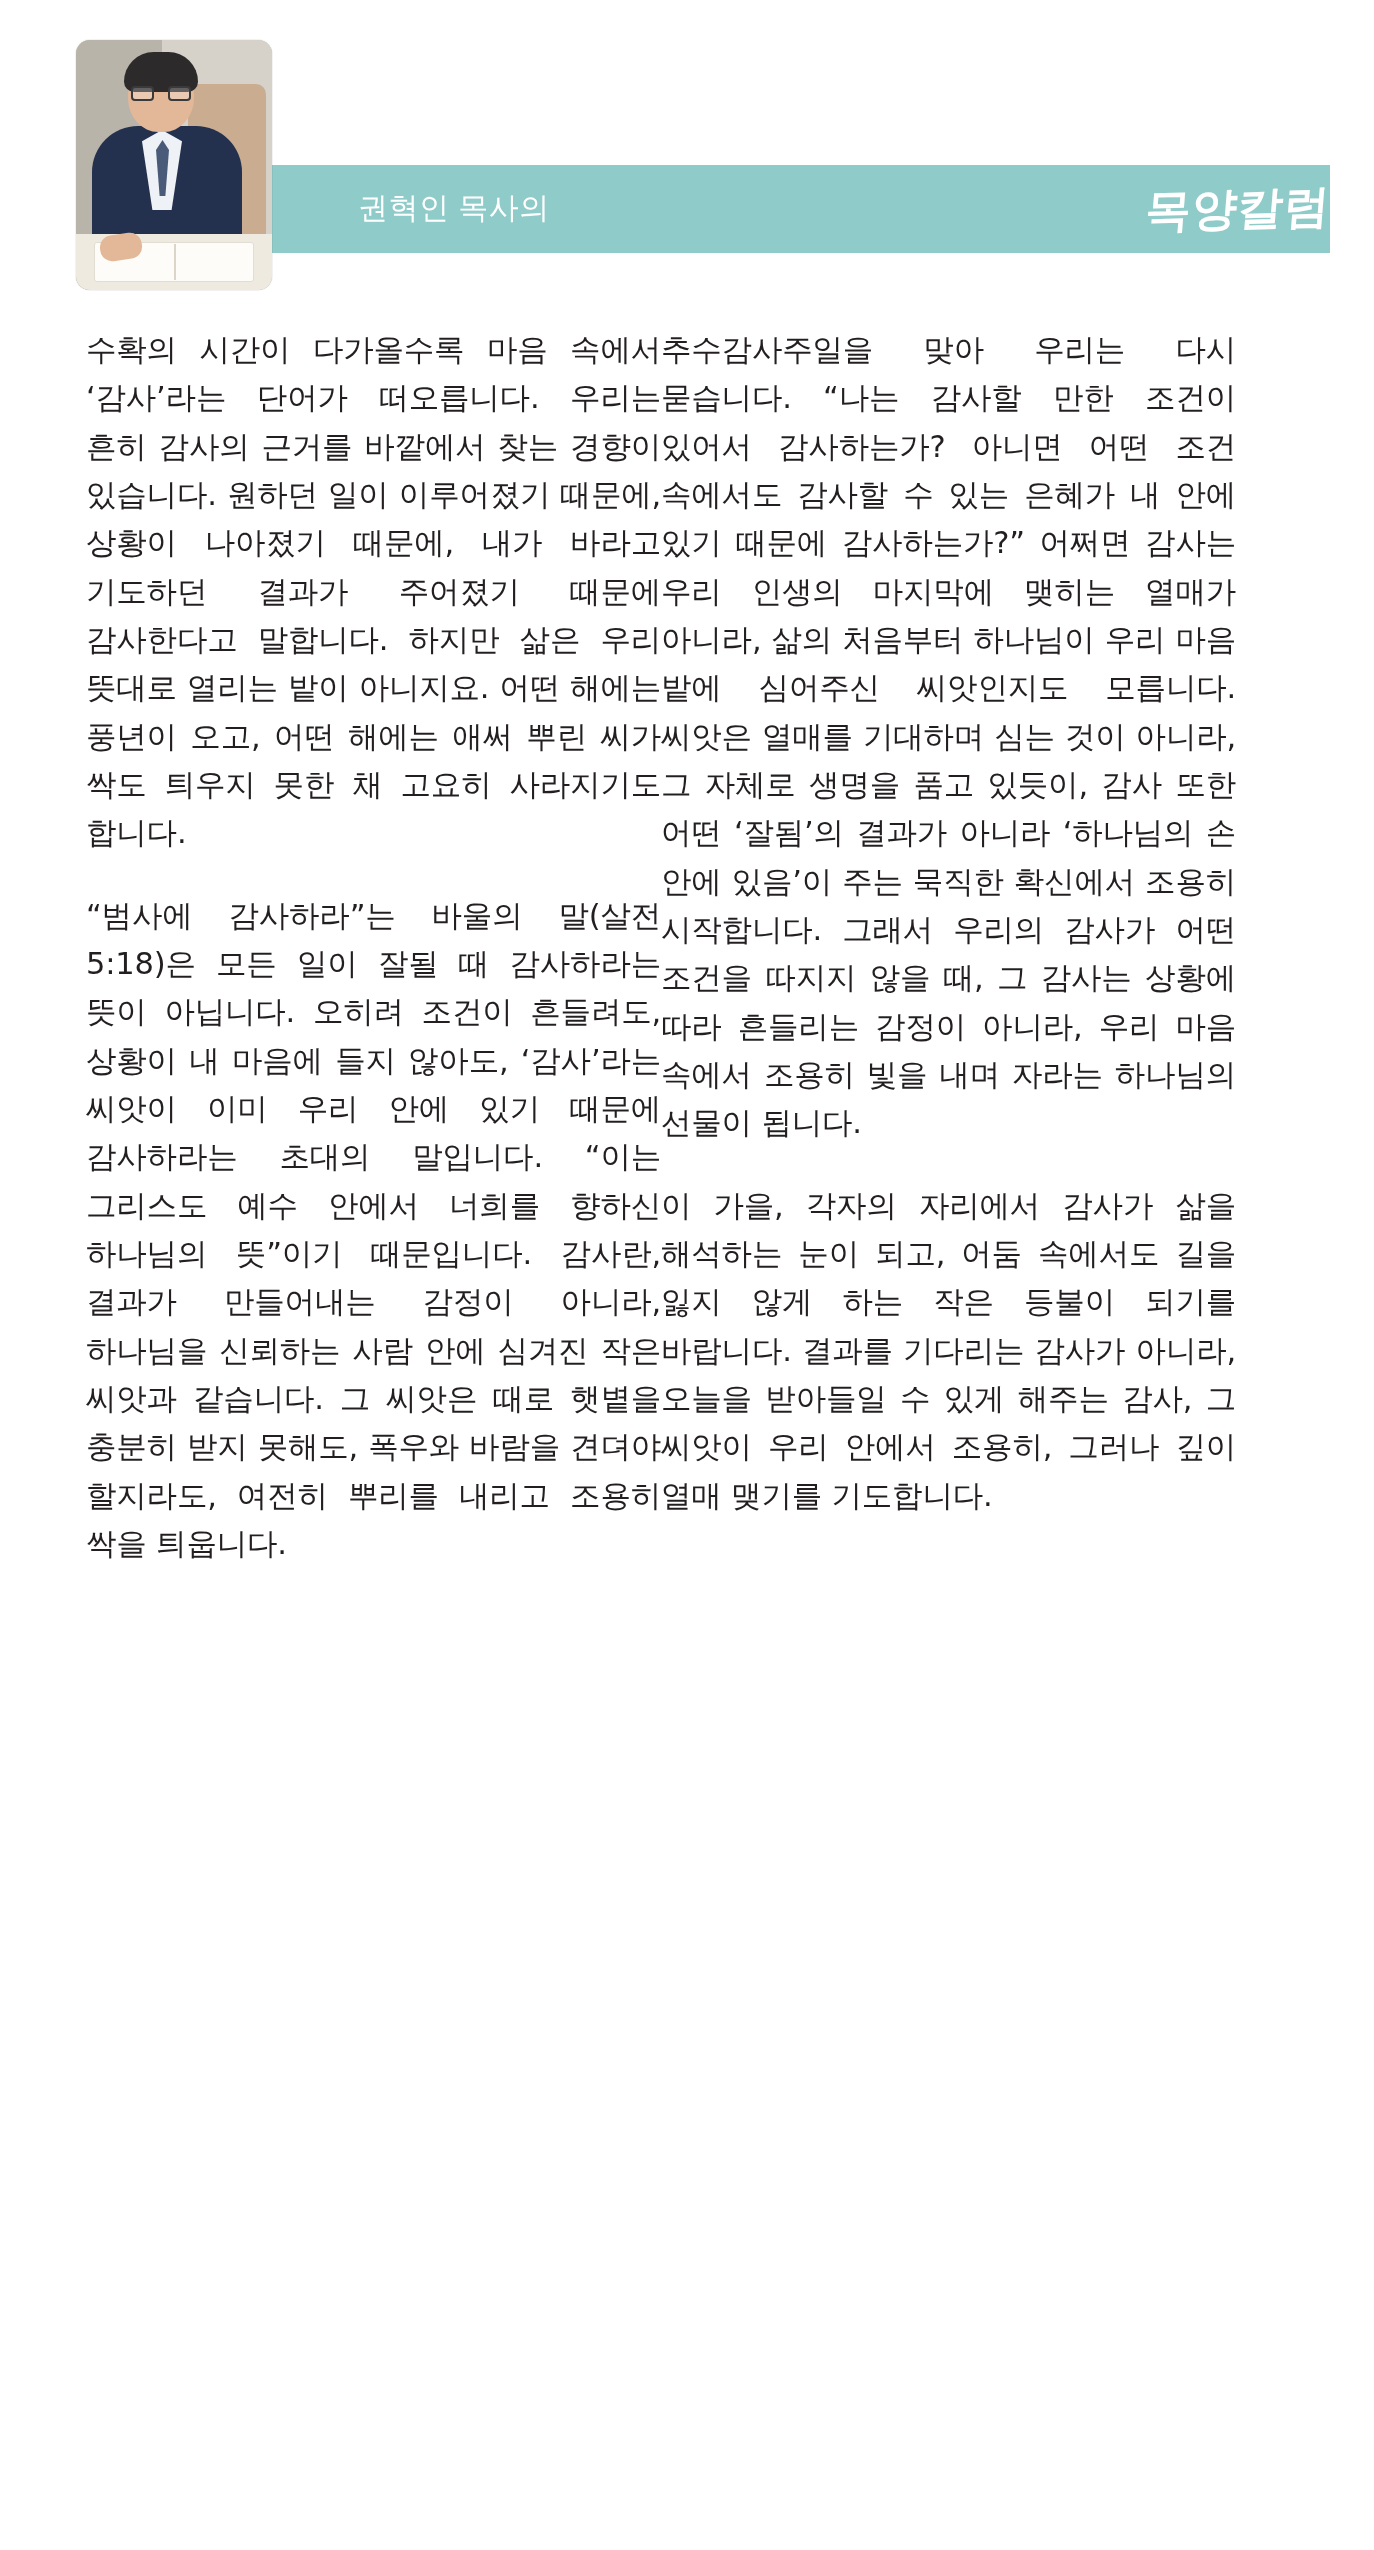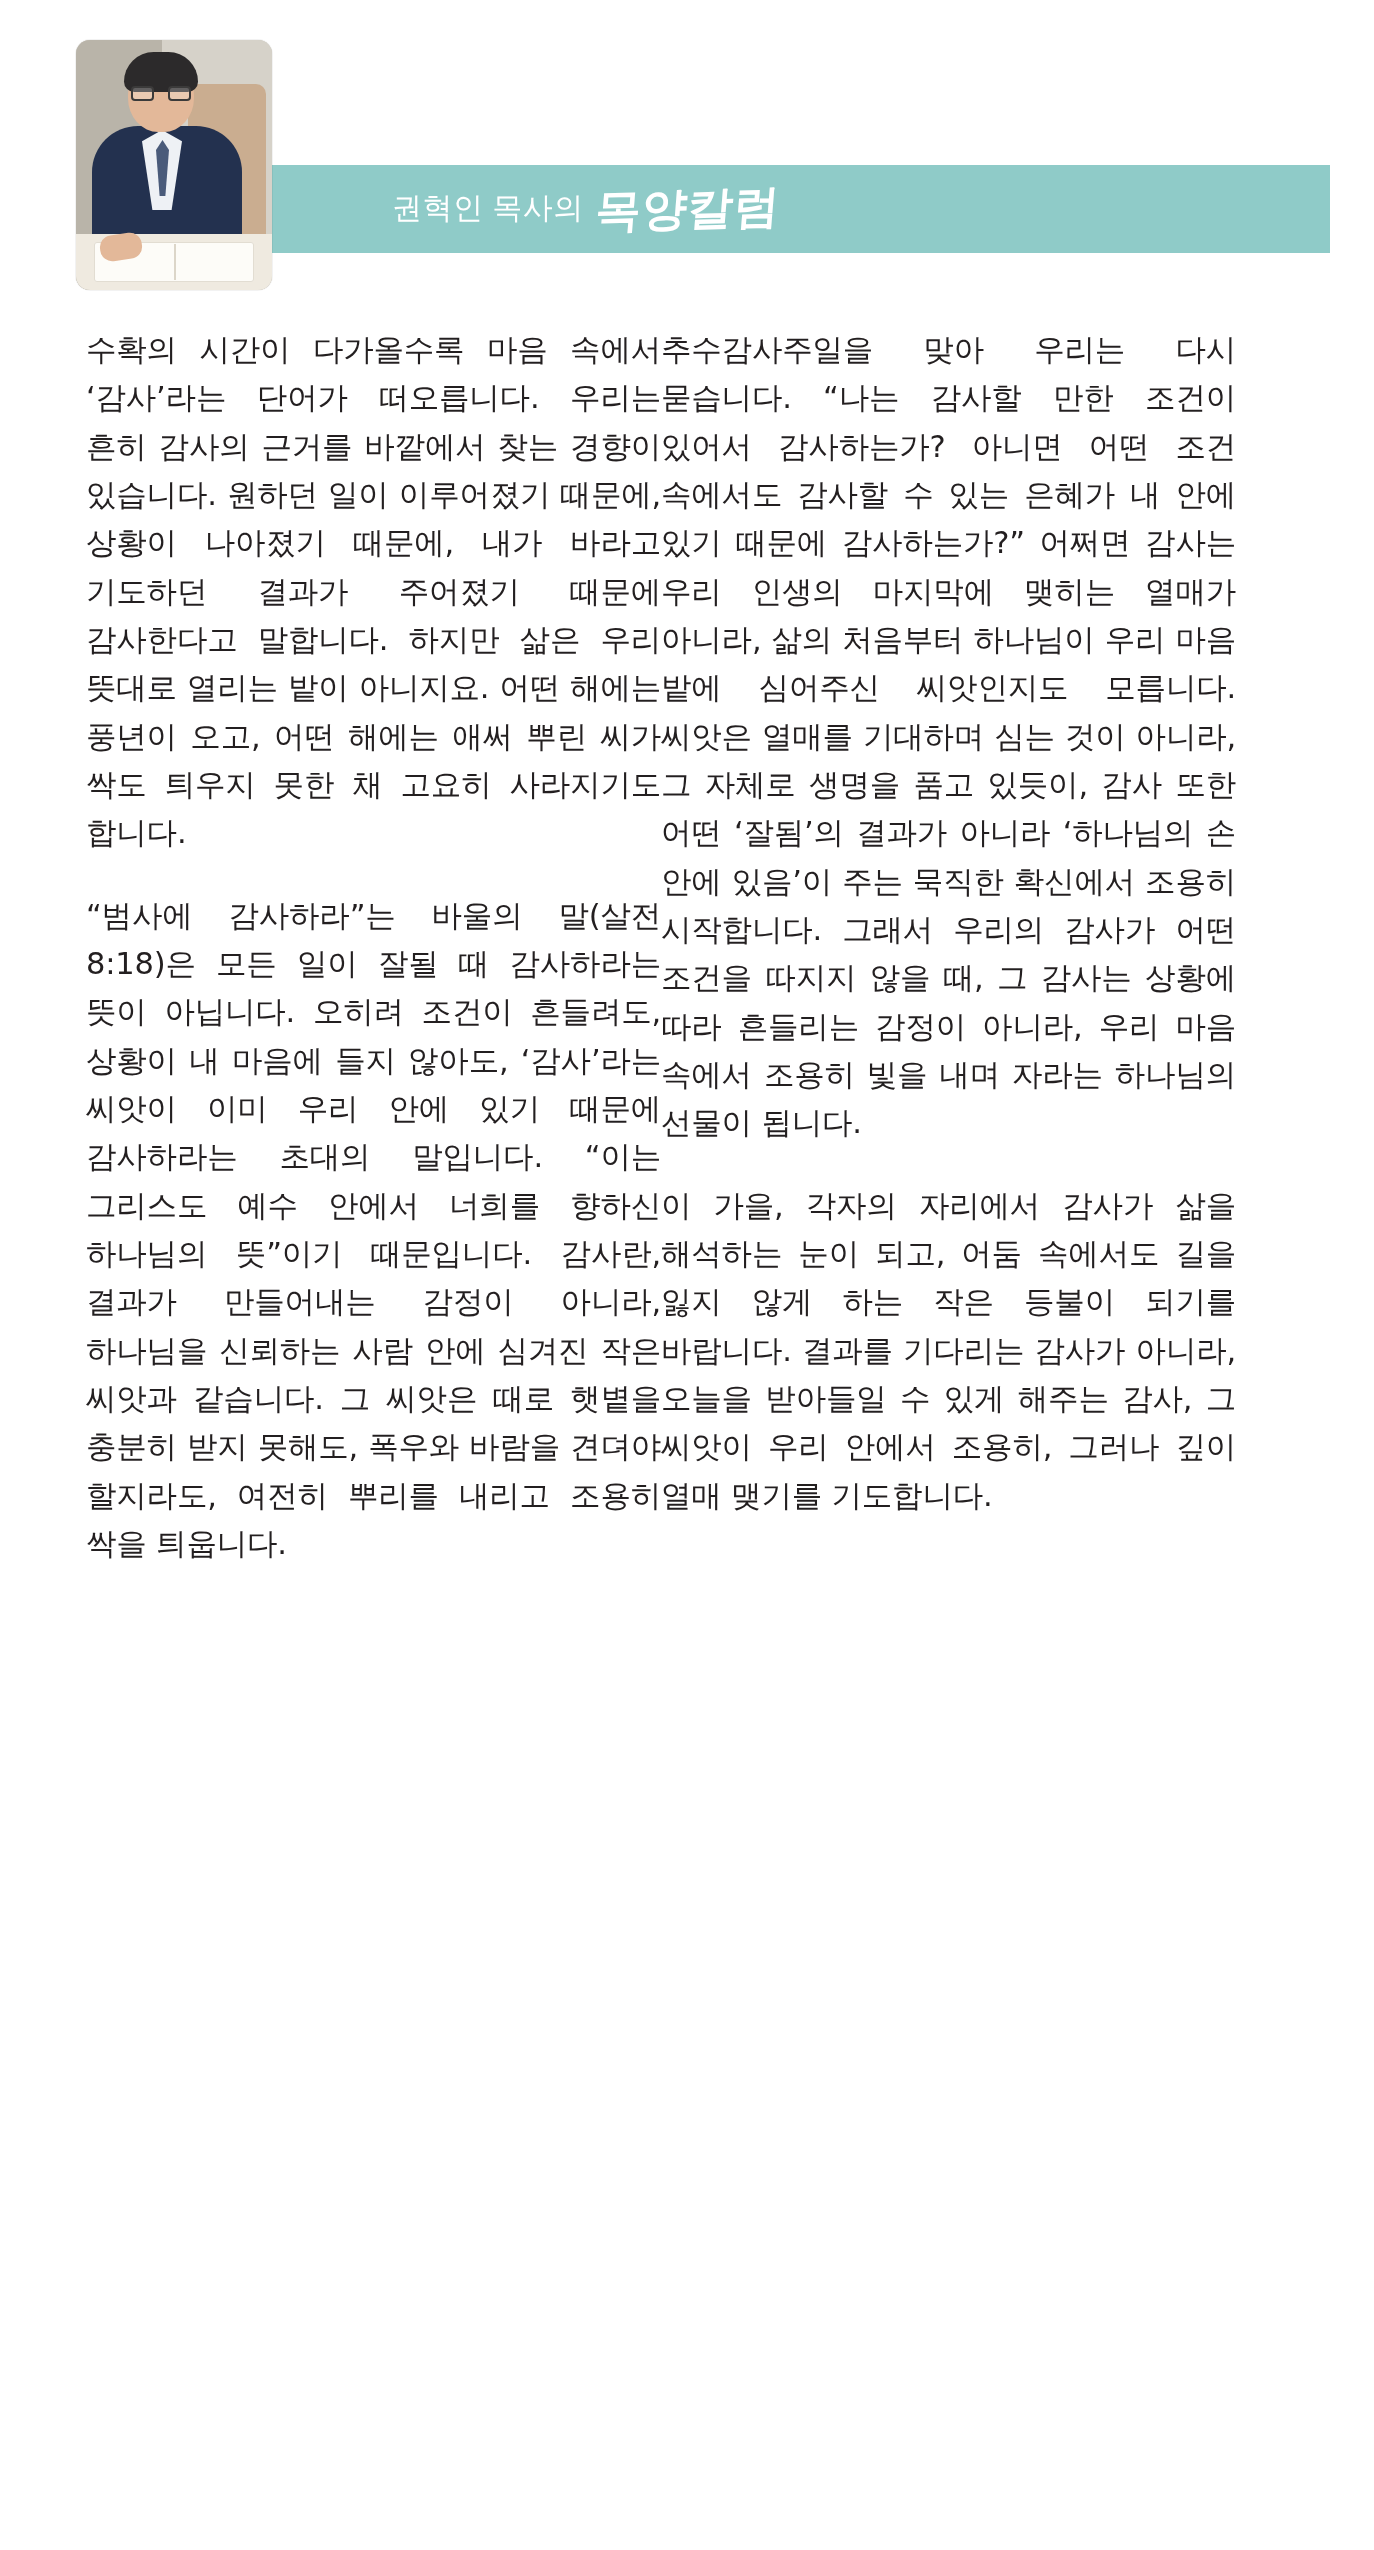--- a/index.html
+++ b/index.html
@@ -30,22 +30,22 @@
     background: #8fcbc8;
   }
   .header-title {
     position: absolute;
     left: 272px;
     top: 165px;
     width: 1058px;
     height: 88px;
     display: flex;
     align-items: center;
-    justify-content: flex-start;
-    padding-left: 120px;
+    justify-content: space-between;
+    padding-left: 86px;
     box-sizing: border-box;
     color: #ffffff;
     white-space: nowrap;
   }
   .header-title .pre {
     font-size: 30px;
     letter-spacing: 0.5px;
     font-weight: 400;
     padding-bottom: 2px;
   }
@@ -228,19 +228,19 @@
     </div>
     <div class="photo-desk"></div>
     <div class="photo-book"></div>
     <div class="photo-hand"></div>
   </div>
 </div>
 
 <div class="columns">
   <div class="col">
     <p class="para">수확의 시간이 다가올수록 마음 속에서 ‘감사’라는 단어가 떠오릅니다. 우리는 흔히 감사의 근거를 바깥에서 찾는 경향이 있습니다. 원하던 일이 이루어졌기 때문에, 상황이 나아졌기 때문에, 내가 바라고 기도하던 결과가 주어졌기 때문에 감사한다고 말합니다. 하지만 삶은 우리 뜻대로 열리는 밭이 아니지요. 어떤 해에는 풍년이 오고, 어떤 해에는 애써 뿌린 씨가 싹도 틔우지 못한 채 고요히 사라지기도 합니다.</p>
-    <p class="para">“범사에 감사하라”는 바울의 말(살전 8:18)은 모든 일이 잘될 때 감사하라는 뜻이 아닙니다. 오히려 조건이 흔들려도, 상황이 내 마음에 들지 않아도, ‘감사’라는 씨앗이 이미 우리 안에 있기 때문에 감사하라는 초대의 말입니다. “이는 그리스도 예수 안에서 너희를 향하신 하나님의 뜻”이기 때문입니다. 감사란, 결과가 만들어내는 감정이 아니라, 하나님을 신뢰하는 사람 안에 심겨진 작은 씨앗과 같습니다. 그 씨앗은 때로 햇볕을 충분히 받지 못해도, 폭우와 바람을 견뎌야 할지라도, 여전히 뿌리를 내리고 조용히 싹을 틔웁니다.</p>
+    <p class="para">“범사에 감사하라”는 바울의 말(살전 5:18)은 모든 일이 잘될 때 감사하라는 뜻이 아닙니다. 오히려 조건이 흔들려도, 상황이 내 마음에 들지 않아도, ‘감사’라는 씨앗이 이미 우리 안에 있기 때문에 감사하라는 초대의 말입니다. “이는 그리스도 예수 안에서 너희를 향하신 하나님의 뜻”이기 때문입니다. 감사란, 결과가 만들어내는 감정이 아니라, 하나님을 신뢰하는 사람 안에 심겨진 작은 씨앗과 같습니다. 그 씨앗은 때로 햇볕을 충분히 받지 못해도, 폭우와 바람을 견뎌야 할지라도, 여전히 뿌리를 내리고 조용히 싹을 틔웁니다.</p>
   </div>
   <div class="col">
     <p class="para">추수감사주일을 맞아 우리는 다시 묻습니다. “나는 감사할 만한 조건이 있어서 감사하는가? 아니면 어떤 조건 속에서도 감사할 수 있는 은혜가 내 안에 있기 때문에 감사하는가?” 어쩌면 감사는 우리 인생의 마지막에 맺히는 열매가 아니라, 삶의 처음부터 하나님이 우리 마음 밭에 심어주신 씨앗인지도 모릅니다. 씨앗은 열매를 기대하며 심는 것이 아니라, 그 자체로 생명을 품고 있듯이, 감사 또한 어떤 ‘잘됨’의 결과가 아니라 ‘하나님의 손 안에 있음’이 주는 묵직한 확신에서 조용히 시작합니다. 그래서 우리의 감사가 어떤 조건을 따지지 않을 때, 그 감사는 상황에 따라 흔들리는 감정이 아니라, 우리 마음 속에서 조용히 빛을 내며 자라는 하나님의 선물이 됩니다.</p>
     <p class="para">이 가을, 각자의 자리에서 감사가 삶을 해석하는 눈이 되고, 어둠 속에서도 길을 잃지 않게 하는 작은 등불이 되기를 바랍니다. 결과를 기다리는 감사가 아니라, 오늘을 받아들일 수 있게 해주는 감사, 그 씨앗이 우리 안에서 조용히, 그러나 깊이 열매 맺기를 기도합니다.</p>
   </div>
 </div>
 
 </body></html>

